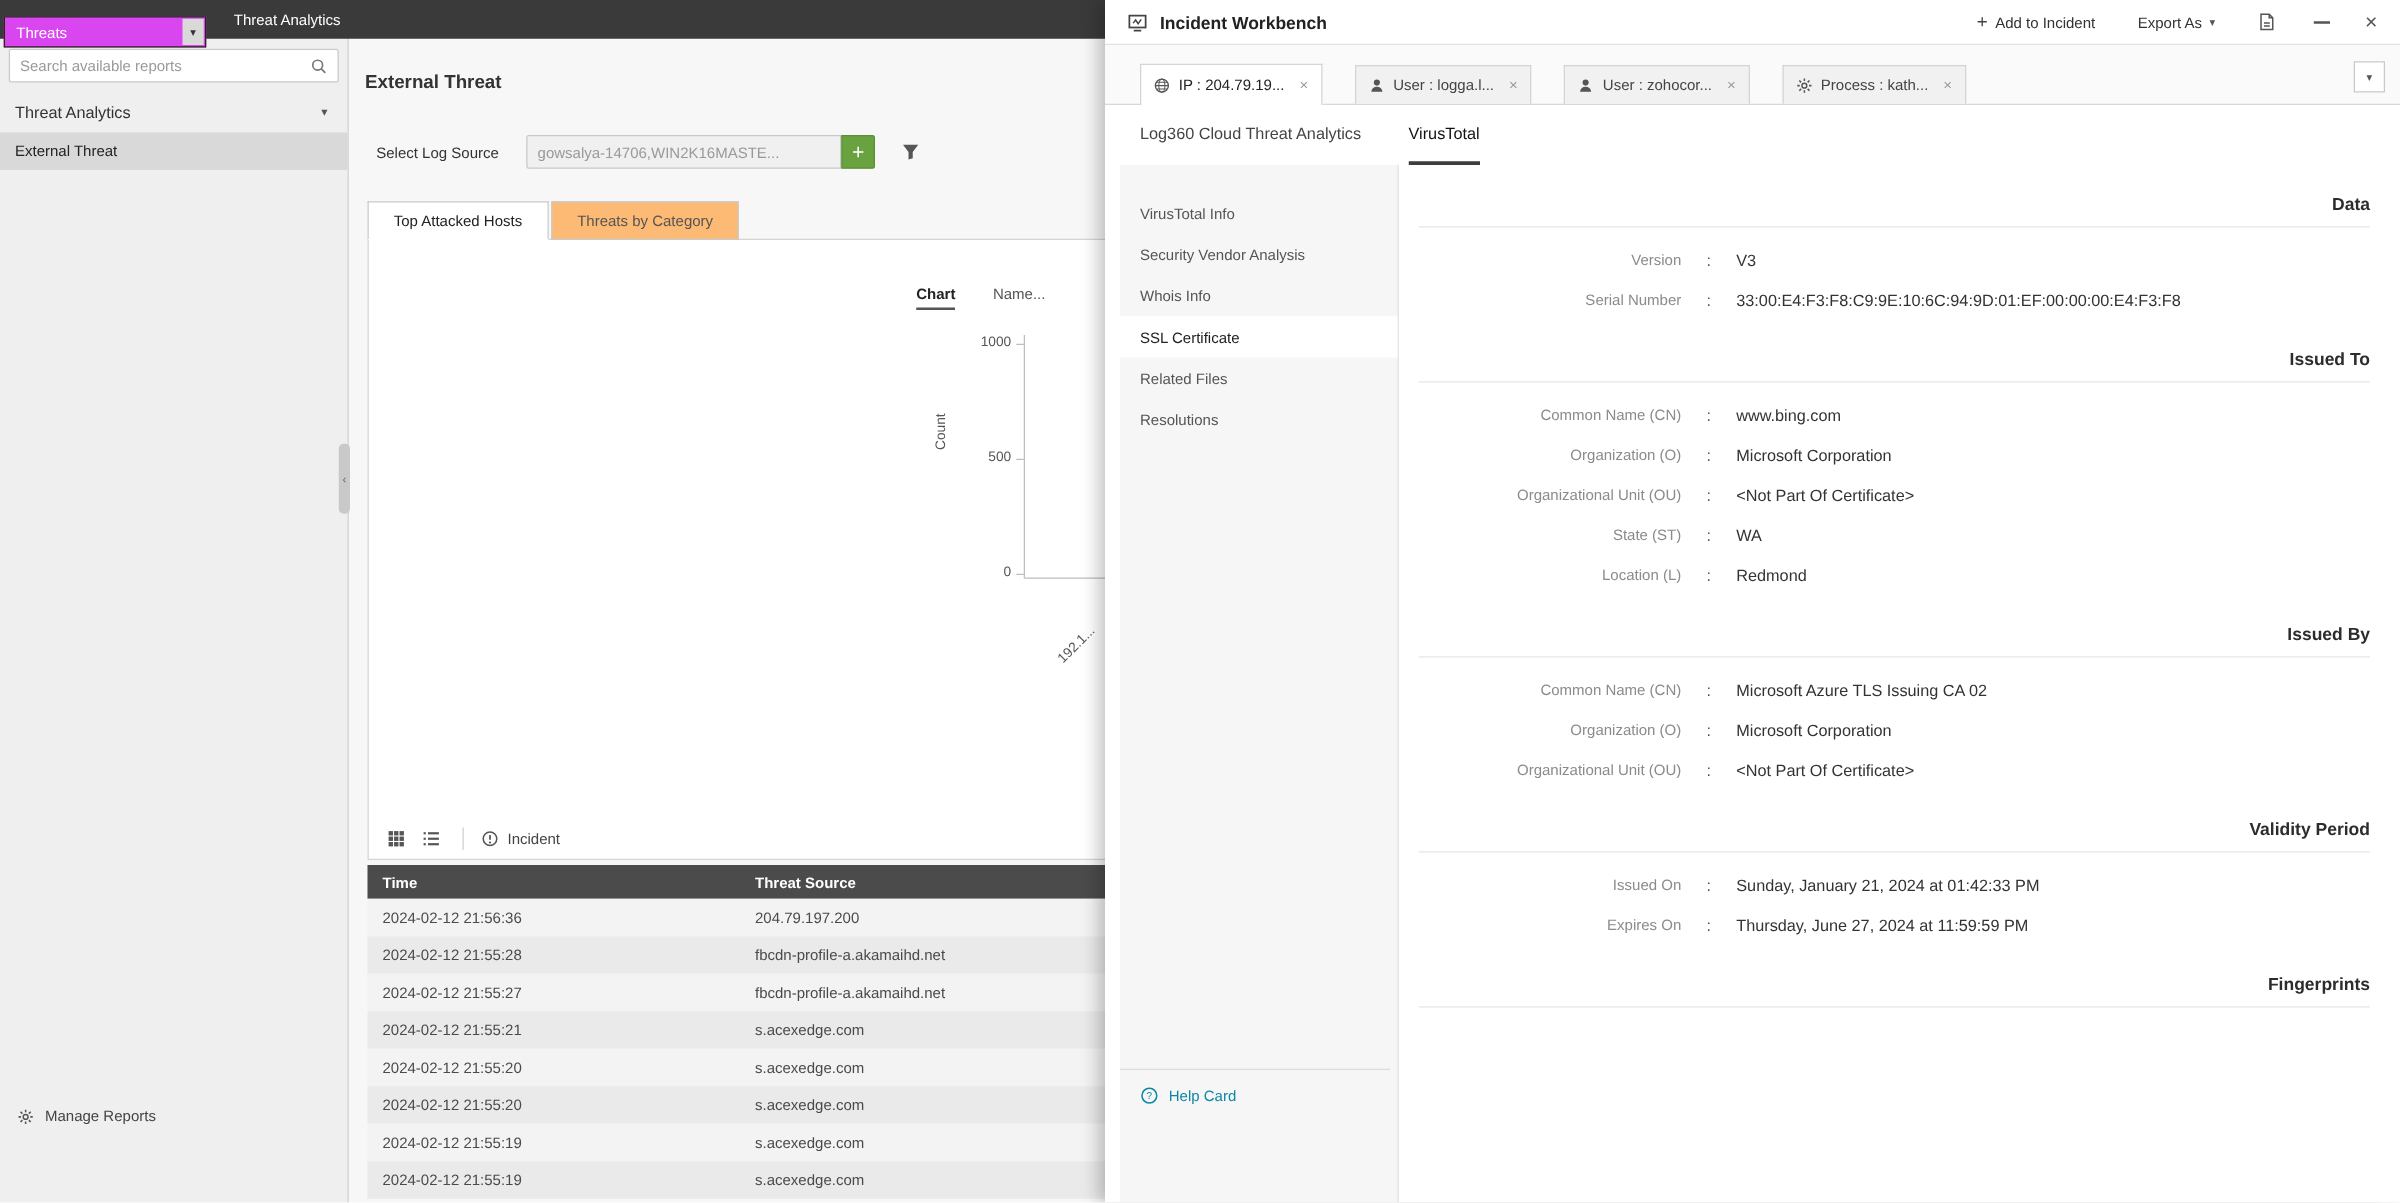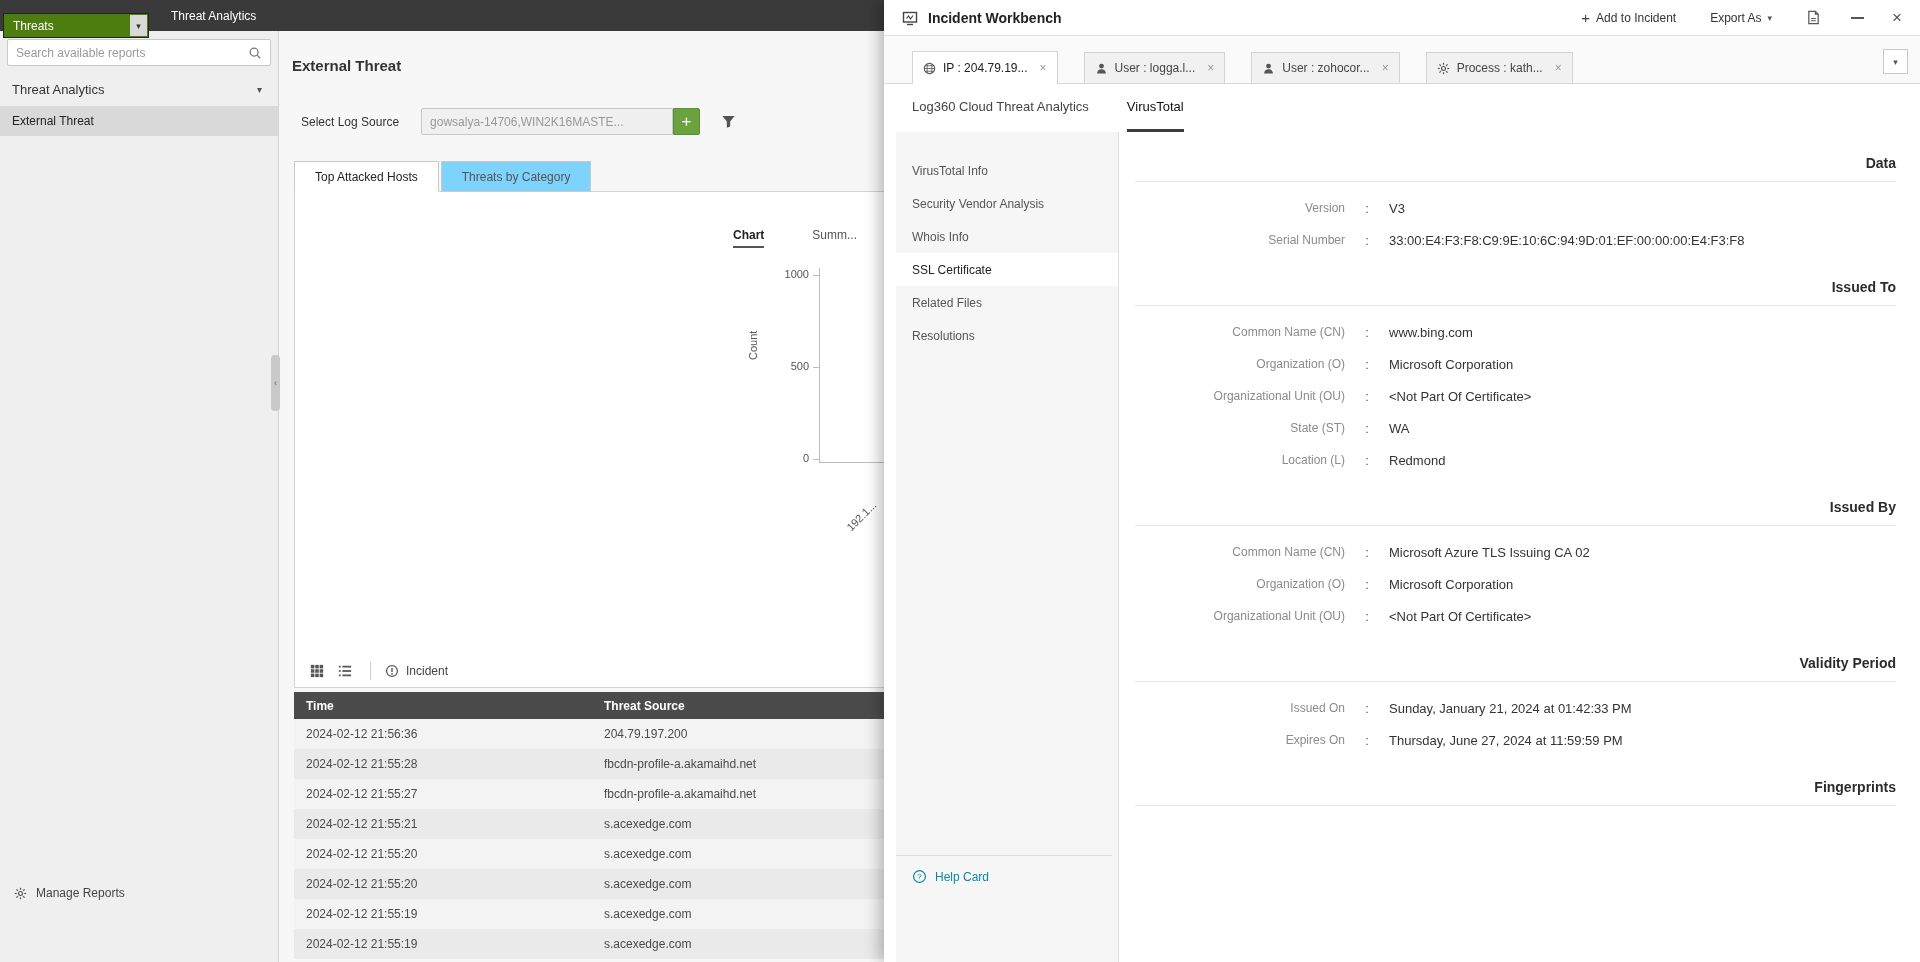--- a/index.html
+++ b/index.html
@@ -1,21 +1,21 @@
 <!DOCTYPE html>
 <html><head>
 <meta charset="utf-8">
 <style>
   * { margin:0; padding:0; box-sizing:border-box; }
   html,body { width:1920px; height:962px; overflow:hidden; }
   body { position:relative; background:#f7f7f7; font-family:"Liberation Sans", sans-serif; font-size:12px; color:#333; }
 
   
   .topbar { position:absolute; top:0; left:0; right:0; height:31px; background:#3a3a3a; display:flex; align-items:center; z-index:1; }
-  .module-select { margin-left:3px; width:146px; height:25px; background:#4d7c0f; border:1px solid #23271a; color:#fff; display:flex; align-items:center; padding-left:9px; position:relative; cursor:pointer;margin-top:20px; }
+  .module-select { margin-left:3px; width:162px; height:25px; background:#d946ef; border:1px solid #23271a; color:#fff; display:flex; align-items:center; padding-left:9px; position:relative; cursor:pointer;margin-top:20px; }
   .module-select .chev-box { position:absolute; right:1px; top:1px; bottom:1px; width:17px; background:#d9d9d9; color:#333; display:flex; align-items:center; justify-content:center; font-size:9px; }
   .topbar-tab { color:#fff; margin-left:22px; cursor:pointer; }
 
   
   .sidebar { position:absolute; top:31px; left:0; width:279px; bottom:0; background:#efefef; border-right:1px solid #d2d2d2; }
   .search-box { margin:8px 7px 7px; height:27px; background:#fff; border:1px solid #c9c9c9; border-radius:2px; display:flex; align-items:center; padding:0 8px; }
   .search-box input { flex:1; border:none; outline:none; font-size:12px; color:#555; background:transparent; min-width:0; }
   .search-box input::placeholder { color:#9a9a9a; }
   .sidebar-section { height:33px; display:flex; align-items:center; justify-content:space-between; padding:0 16px 0 12px; font-size:13px; color:#333; cursor:pointer; }
   .sidebar-section .chev { color:#555; font-size:10px; }
@@ -29,25 +29,25 @@
   
   .main { position:absolute; left:280px; top:31px; right:0; bottom:0; }
   .main-title { position:absolute; left:12px; top:26px; font-size:15px; font-weight:600; color:#333; }
   .log-row { position:absolute; left:21px; top:77px; display:flex; align-items:center; }
   .log-label { color:#333; margin-right:22px; }
   .log-input { width:252px; height:27px; background:#f0f0f0; border:1px solid #c8c8c8; border-radius:2px 0 0 2px; color:#999; font-size:12px; padding:0 8px; outline:none; }
   .plus-btn { width:27px; height:27px; background:#69a23e; border:1px solid #5a8f33; color:#fff; font-size:17px; line-height:25px; text-align:center; cursor:pointer; border-radius:0 2px 2px 0; }
   .filter-btn { margin-left:21px; cursor:pointer; display:flex; align-items:center; }
 
   .report-tabs { position:absolute; left:14px; top:130px; display:flex; z-index:2; }
-  .rtab { height:31px; line-height:30px; padding:0 20px; border:1px solid #c9c9c9; background:#7dd3fc; color:#555; cursor:pointer; margin-right:2px; }
+  .rtab { height:31px; line-height:30px; padding:0 20px; border:1px solid #c9c9c9; background:#fdba74; color:#555; cursor:pointer; margin-right:2px; }
   .rtab.active { background:#fff; border-bottom-color:#fff; color:#222; }
 
   .chart-card { position:absolute; left:14px; top:160px; width:1104px; height:497px; background:#fff; border:1px solid #d4d4d4; }
-  .chart-tabs { position:absolute; left:438px; top:36px; display:flex; gap:48px; }
+  .chart-tabs { position:absolute; left:438px; top:36px; display:flex; gap:30px; }
   .ctab { color:#555; padding-bottom:4px; cursor:pointer; }
   .ctab.active { color:#222; font-weight:700; border-bottom:2px solid #555; }
   .ylabel { position:absolute; left:452px; top:168px; transform:rotate(-90deg); transform-origin:left top; font-size:11px; color:#555; }
   .ytick { position:absolute; right:588px; font-size:11px; color:#555; }
   .yaxis-line { position:absolute; left:524px; top:76px; width:1px; height:194px; background:#bdbdbd; }
   .xaxis-line { position:absolute; left:524px; top:270px; width:110px; height:1px; background:#bdbdbd; }
   .tickmark { position:absolute; left:518px; width:6px; height:1px; background:#bdbdbd; }
   .xtick { position:absolute; left:548px; top:318px; font-size:11px; color:#555; transform:rotate(-45deg); }
 
   .table-toolbar { position:absolute; left:30px; top:631px; display:flex; align-items:center; }
@@ -165,21 +165,21 @@
   </div>
 
   <div class="report-tabs">
     <div class="rtab active">Top Attacked Hosts</div>
     <div class="rtab">Threats by Category</div>
   </div>
 
   <div class="chart-card">
     <div class="chart-tabs">
       <span class="ctab active">Chart</span>
-      <span class="ctab">Summ...</span>
+      <span class="ctab">Name...</span>
     </div>
     <span class="ylabel">Count</span>
     <span class="ytick" style="top:76px;">1000</span>
     <span class="ytick" style="top:168px;">500</span>
     <span class="ytick" style="top:260px;">0</span>
     <div class="tickmark" style="top:83px;"></div>
     <div class="tickmark" style="top:175px;"></div>
     <div class="tickmark" style="top:267px;"></div>
     <div class="yaxis-line"></div>
     <div class="xaxis-line"></div>

